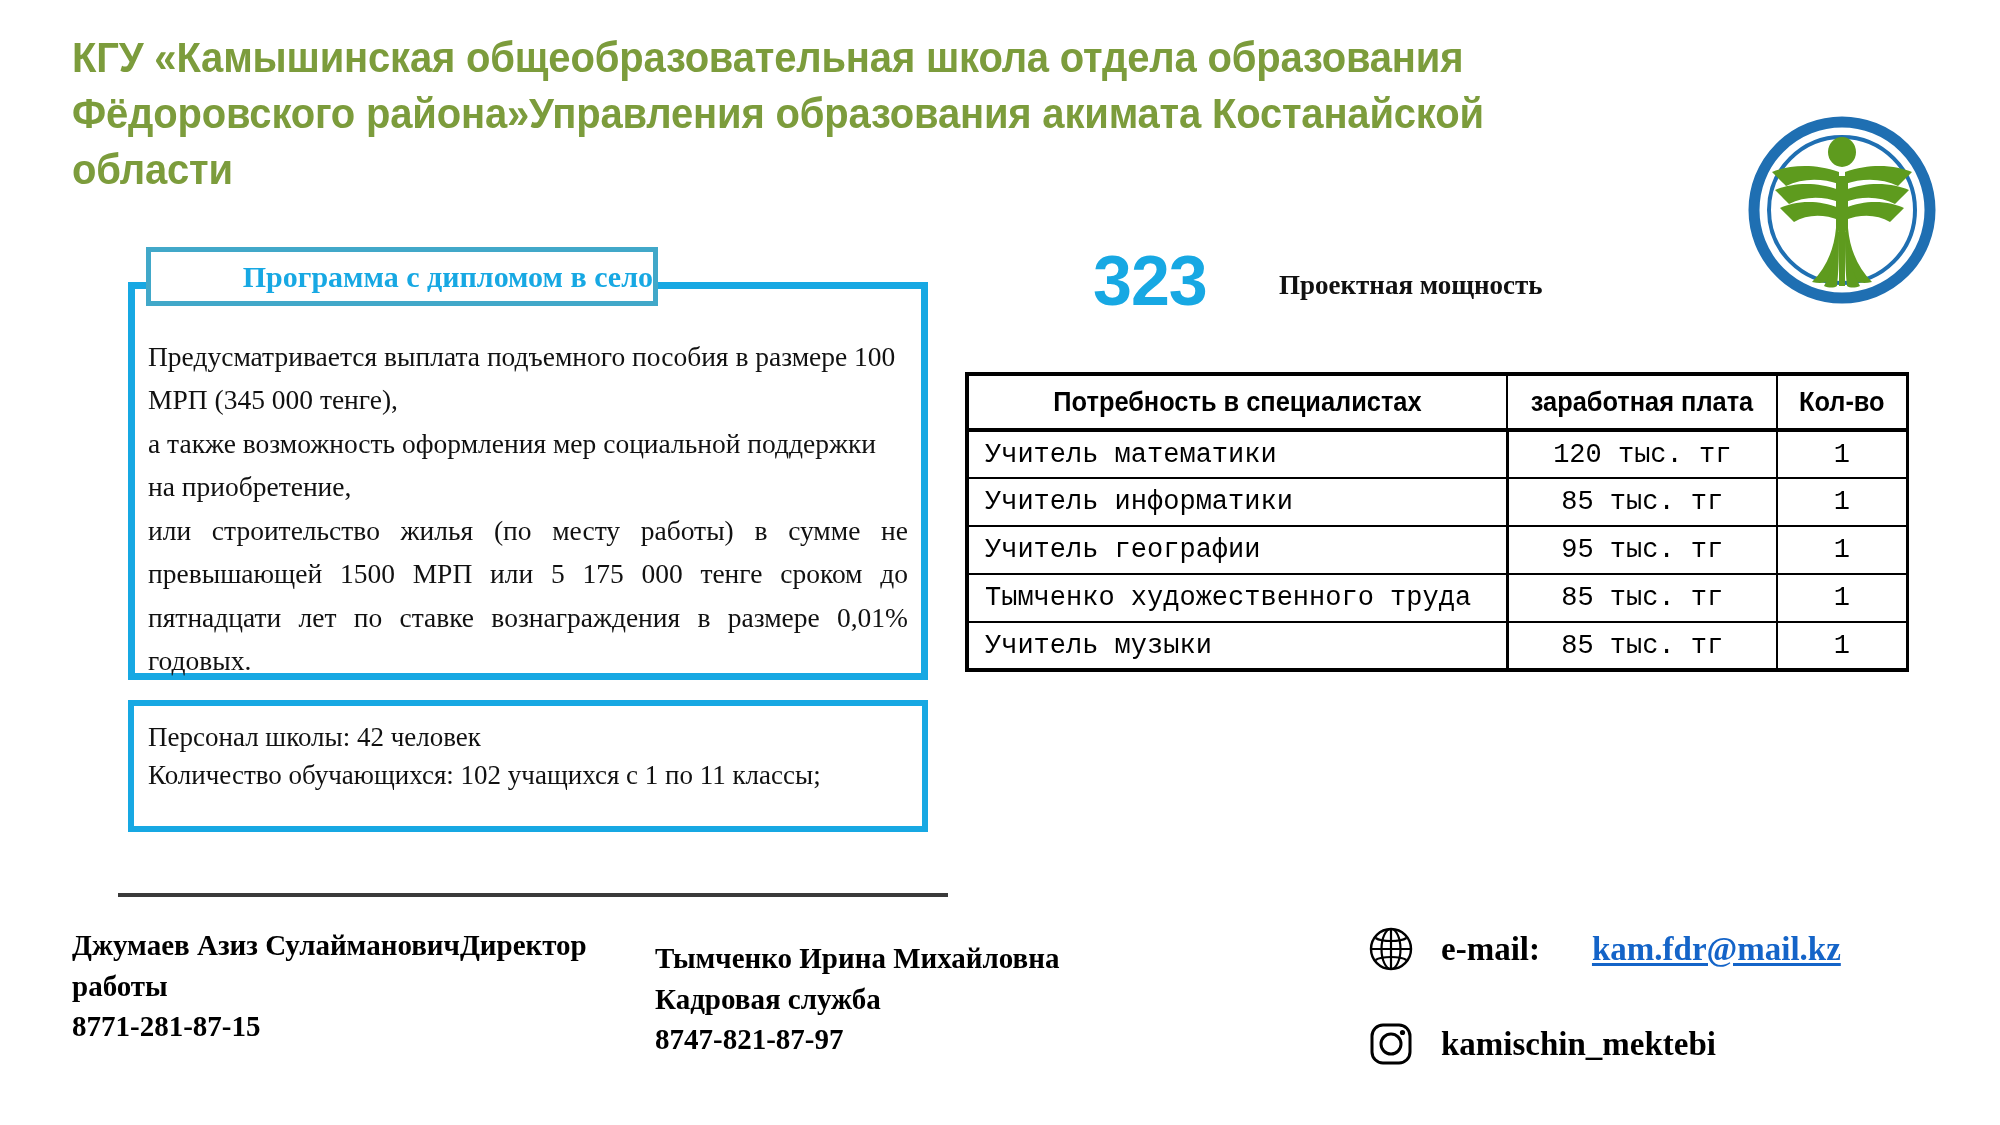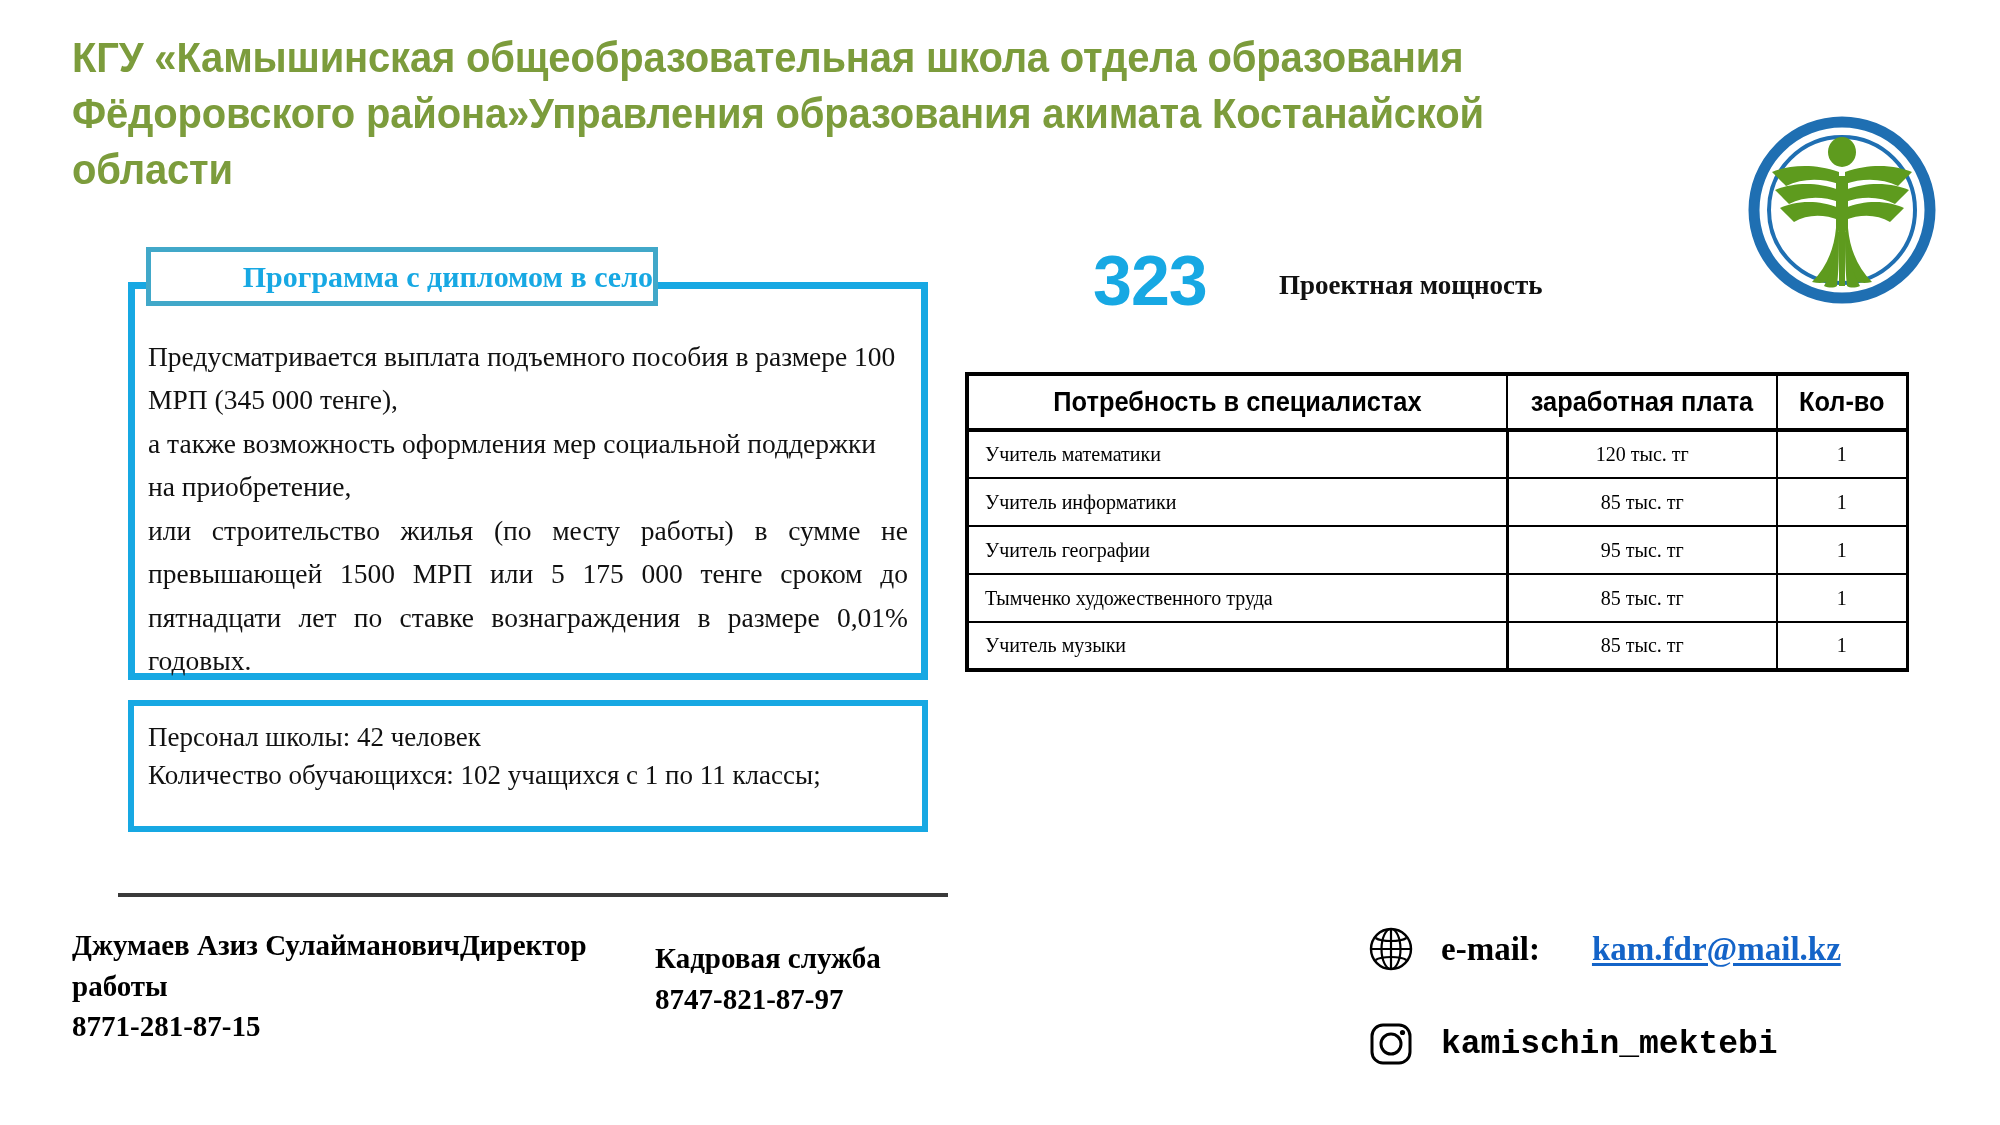--- a/index.html
+++ b/index.html
@@ -168,22 +168,22 @@
     color: #000000;
     text-align: center;
     vertical-align: middle;
     padding: 0 6px;
     transform: scaleX(0.94);
   }
   #needs-table thead th.col-role { border-left: 4px solid #000000; }
   #needs-table thead th.col-count { border-right: 3px solid #000000; }
   #needs-table tbody td {
     height: 48px;
-    font-family: Liberation Serif, serif;
-    font-size: 20px;
+    font-family: Liberation Mono, monospace;
+    font-size: 27px;
     vertical-align: middle;
   }
   #needs-table tbody td.c-role {
     text-align: left;
     padding-left: 16px;
     border-left: 4px solid #000000;
     border-right: 3px solid #000000;
   }
   #needs-table tbody td.c-salary {
     text-align: center;
@@ -254,21 +254,21 @@
     font-family: "Liberation Serif", serif;
     font-weight: bold;
     font-size: 33px;
     color: #1464C8;
     text-decoration: underline;
     text-underline-offset: 3px;
     white-space: nowrap;
     margin-left: 26px;
   }
   #instagram-handle {
-    font-family: Liberation Mono, monospace;
+    font-family: Liberation Serif, serif;
     font-weight: bold;
     font-size: 33px;
     color: #000000;
     white-space: nowrap;
   }
 </style>
 </head>
 <body>
 
 <div id="school-title">КГУ «Камышинская общеобразовательная школа отдела образования Фёдоровского района»Управления образования акимата Костанайской области</div>
@@ -364,20 +364,21 @@
   </tbody>
 </table>
 
 <div id="contact-director" class="contact-block">
   <div class="line1">Джумаев Азиз СулаймановичДиректор</div>
   <div>работы</div>
   <div>8771-281-87-15</div>
 </div>
 
 <div id="contact-hr" class="contact-block">
+  <div>Тымченко Ирина Михайловна</div>
   <div>Кадровая служба</div>
   <div>8747-821-87-97</div>
 </div>
 
 <div id="email-row">
   <span class="contact-icon">
     <svg viewBox="0 0 48 48" width="48" height="48" aria-hidden="true">
       <circle cx="24" cy="24" r="20" fill="none" stroke="#000" stroke-width="2.4"></circle>
       <ellipse cx="24" cy="24" rx="9.5" ry="20" fill="none" stroke="#000" stroke-width="2.2"></ellipse>
       <line x1="4" y1="24" x2="44" y2="24" stroke="#000" stroke-width="2.2"></line>

